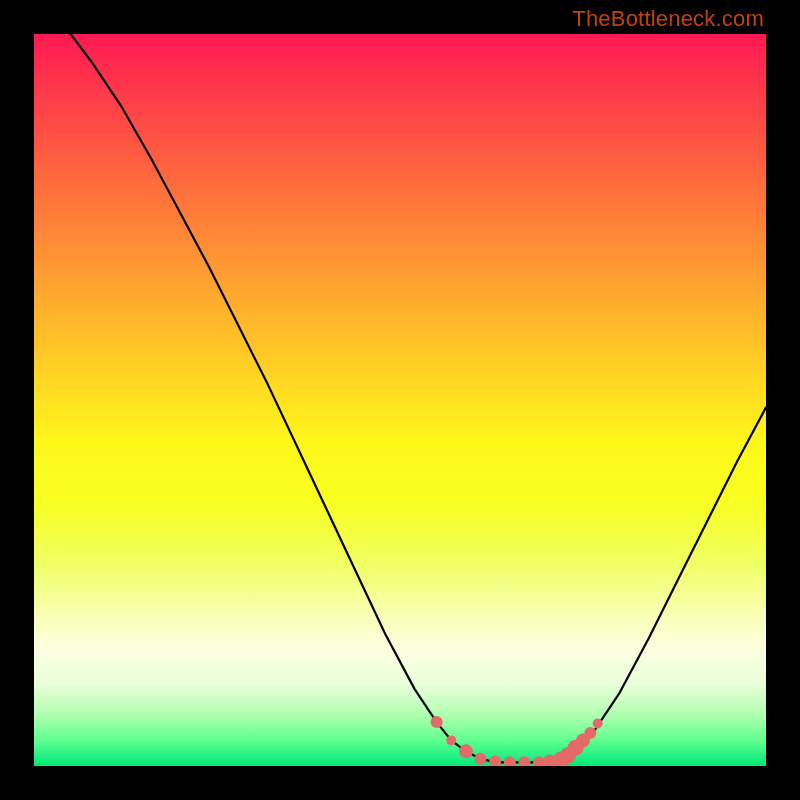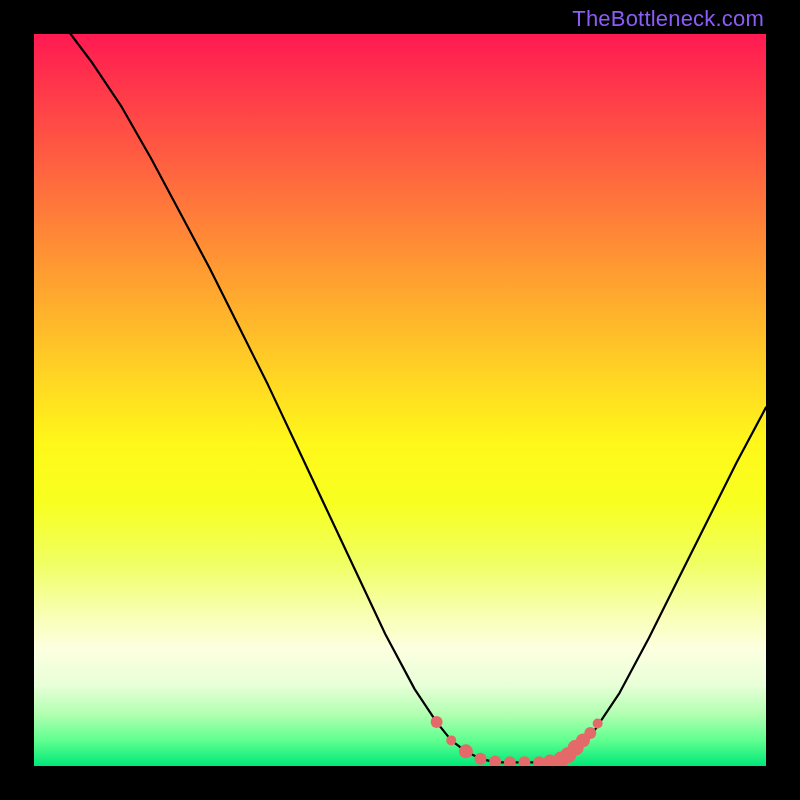--- a/index.html
+++ b/index.html
@@ -34,21 +34,21 @@
       #60ff90 96.5%,
       #00e878 100%
     );
   }
   .watermark {
     position: absolute;
     top: 6px;
     right: 36px;
     font-family: Arial, Helvetica, sans-serif;
     font-size: 22px;
-    color: #8b5cf6;
+    color: #c2410c;
     letter-spacing: 0.2px;
   }
   .curve-svg {
     position: absolute;
     left: 0;
     top: 0;
     width: 732px;
     height: 732px;
     pointer-events: none;
   }

